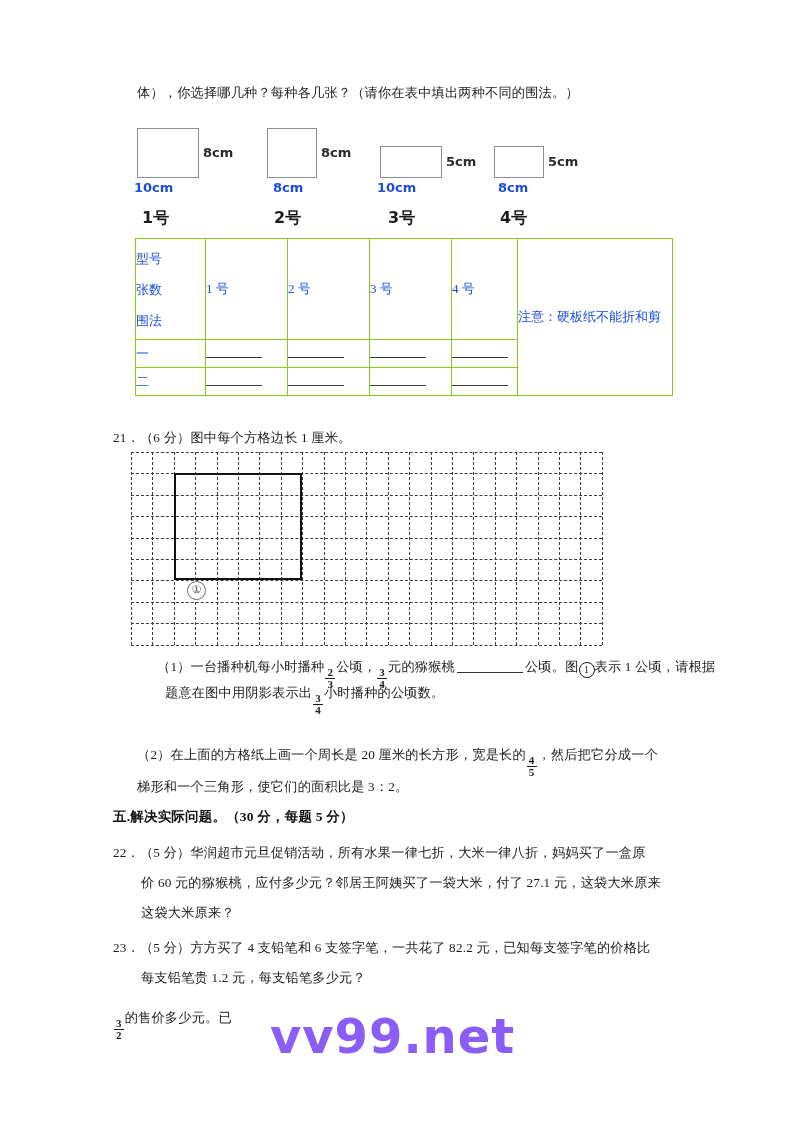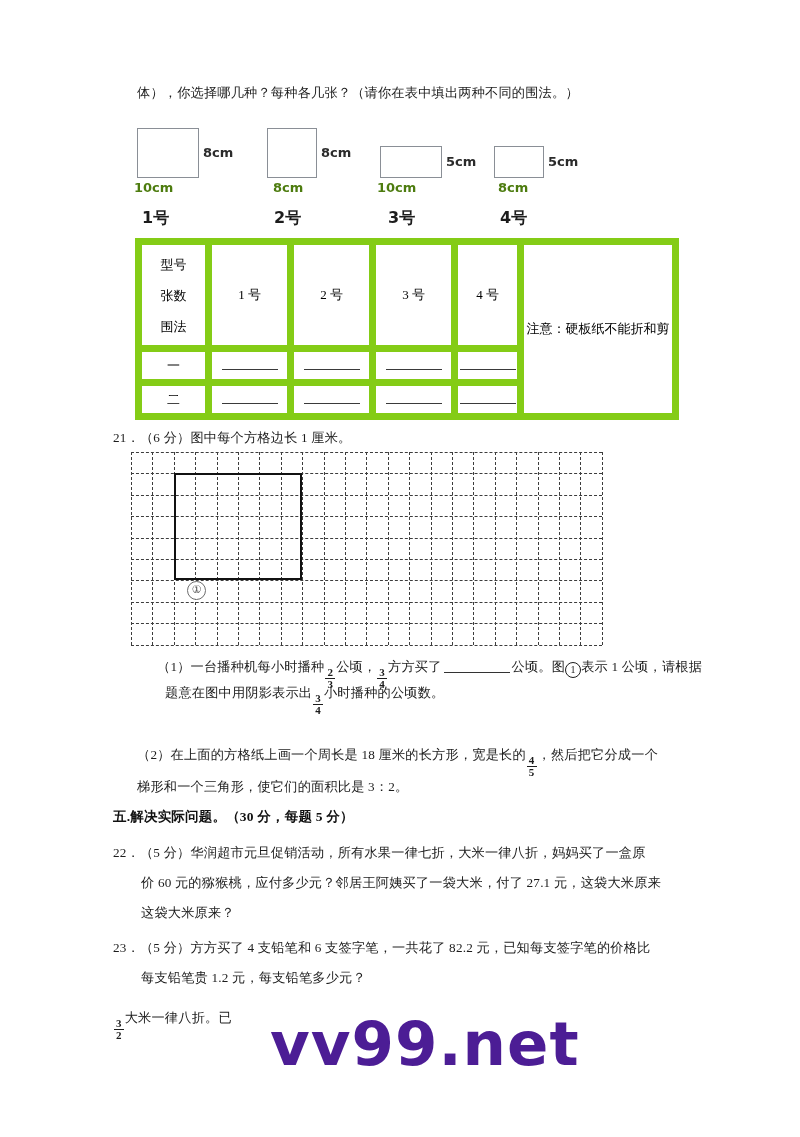--- a/index.html
+++ b/index.html
@@ -24,23 +24,23 @@
   }
 
   
   .watermark {
     position: absolute;
     left: 270px;
     top: 1008px;
     width: 500px;
     font-family: "DejaVu Sans", sans-serif;
     font-weight: bold;
-    font-size: 61px;
+    font-size: 48px;
     letter-spacing: 1px;
-    color: #4c1d95;
+    color: #8b5cf6;
     z-index: 0;
     user-select: none;
     white-space: nowrap;
   }
 
   .content {
     position: absolute;
     left: 0; top: 0;
     width: 800px;
     z-index: 2;
@@ -104,21 +104,21 @@
     font-size: 13px;
     font-weight: 600;
     color: #2b2b2b;
     white-space: nowrap;
   }
   .fig .bottom {
     position: absolute;
     font-family: "DejaVu Sans", sans-serif;
     font-size: 13px;
     font-weight: 600;
-    color: #4d7c0f;
+    color: #1d4ed8;
     white-space: nowrap;
   }
   .fig .name {
     position: absolute;
     font-family: "DejaVu Sans", sans-serif;
     font-size: 16px;
     font-weight: 600;
     color: #1c1c1c;
     white-space: nowrap;
   }
@@ -129,25 +129,25 @@
     left: 135px;
     top: 238px;
     width: 537px;
   }
   table.sheet {
     border-collapse: collapse;
     width: 537px;
     table-layout: fixed;
   }
   table.sheet td {
-    border: 7px solid #84cc16;
-    font-size: 13px;
-    text-align: center;
+    border: 1px solid #84cc16;
+    font-size: 13px;
+    text-align: left;
     vertical-align: middle;
-    color: #000000;
+    color: #1d4ed8;
     padding: 0;
   }
   td.hdr-stack {
     height: 100px;
     line-height: 31px;
     font-size: 13px;
   }
   td.col-hd { height: 100px; vertical-align: top; padding-top: 11px; }
   td.note {
     vertical-align: top;
@@ -343,49 +343,49 @@
       <div class="marker" id="grid-marker" style="left: 56.2px; top: 129.4px;">①</div>
     </div>
 
     <div class="para" style="left:137px; top:652px;margin-left:20px;">
       <span>（1）一台播种机每小时播种</span><span class="frac">
           <span class="num">2</span>
           <span class="den">3</span>
         </span><span>公顷，</span><span class="frac">
           <span class="num">3</span>
           <span class="den">4</span>
-        </span><span>方方买了</span><span class="blank-line"></span><span>公顷。图</span><span class="circled">1</span><span>表示 1 公顷，请根据</span>
+        </span><span>元的猕猴桃</span><span class="blank-line"></span><span>公顷。图</span><span class="circled">1</span><span>表示 1 公顷，请根据</span>
     </div>
 
     <div class="para" style="left:165px; top:678px;">
       <span>题意在图中用阴影表示出</span><span class="frac">
           <span class="num">3</span>
           <span class="den">4</span>
         </span><span>小时播种的公顷数。</span>
     </div>
 
     <div class="para" style="left:137px; top:740px;">
-      <span>（2）在上面的方格纸上画一个周长是 18 厘米的长方形，宽是长的</span><span class="frac">
+      <span>（2）在上面的方格纸上画一个周长是 20 厘米的长方形，宽是长的</span><span class="frac">
           <span class="num">4</span>
           <span class="den">5</span>
         </span><span>，然后把它分成一个</span>
     </div>
 
     <div class="para" style="left:137px; top:772px;">梯形和一个三角形，使它们的面积比是 3：2。</div>
 
     <div class="section-head" style="left:113px; top:808px;">五.解决实际问题。（30 分，每题 5 分）</div>
 
     <div class="para" style="left:113px; top:838px;">22．（5 分）华润超市元旦促销活动，所有水果一律七折，大米一律八折，妈妈买了一盒原</div>
     <div class="para" style="left:141px; top:868px;">价 60 元的猕猴桃，应付多少元？邻居王阿姨买了一袋大米，付了 27.1 元，这袋大米原来</div>
     <div class="para" style="left:141px; top:898px;">这袋大米原来？</div>
 
     <div class="para" style="left:113px; top:933px;">23．（5 分）方方买了 4 支铅笔和 6 支签字笔，一共花了 82.2 元，已知每支签字笔的价格比</div>
     <div class="para" style="left:141px; top:963px;">每支铅笔贵 1.2 元，每支铅笔多少元？</div>
 
     <div class="para" style="left:113px; top:1003px;">
       <span class="frac">
           <span class="num">3</span>
           <span class="den">2</span>
-        </span><span>大米一律八折。已</span>
+        </span><span>的售价多少元。已</span>
     </div>
 
   </div>
 </div>
 
 </body></html>

